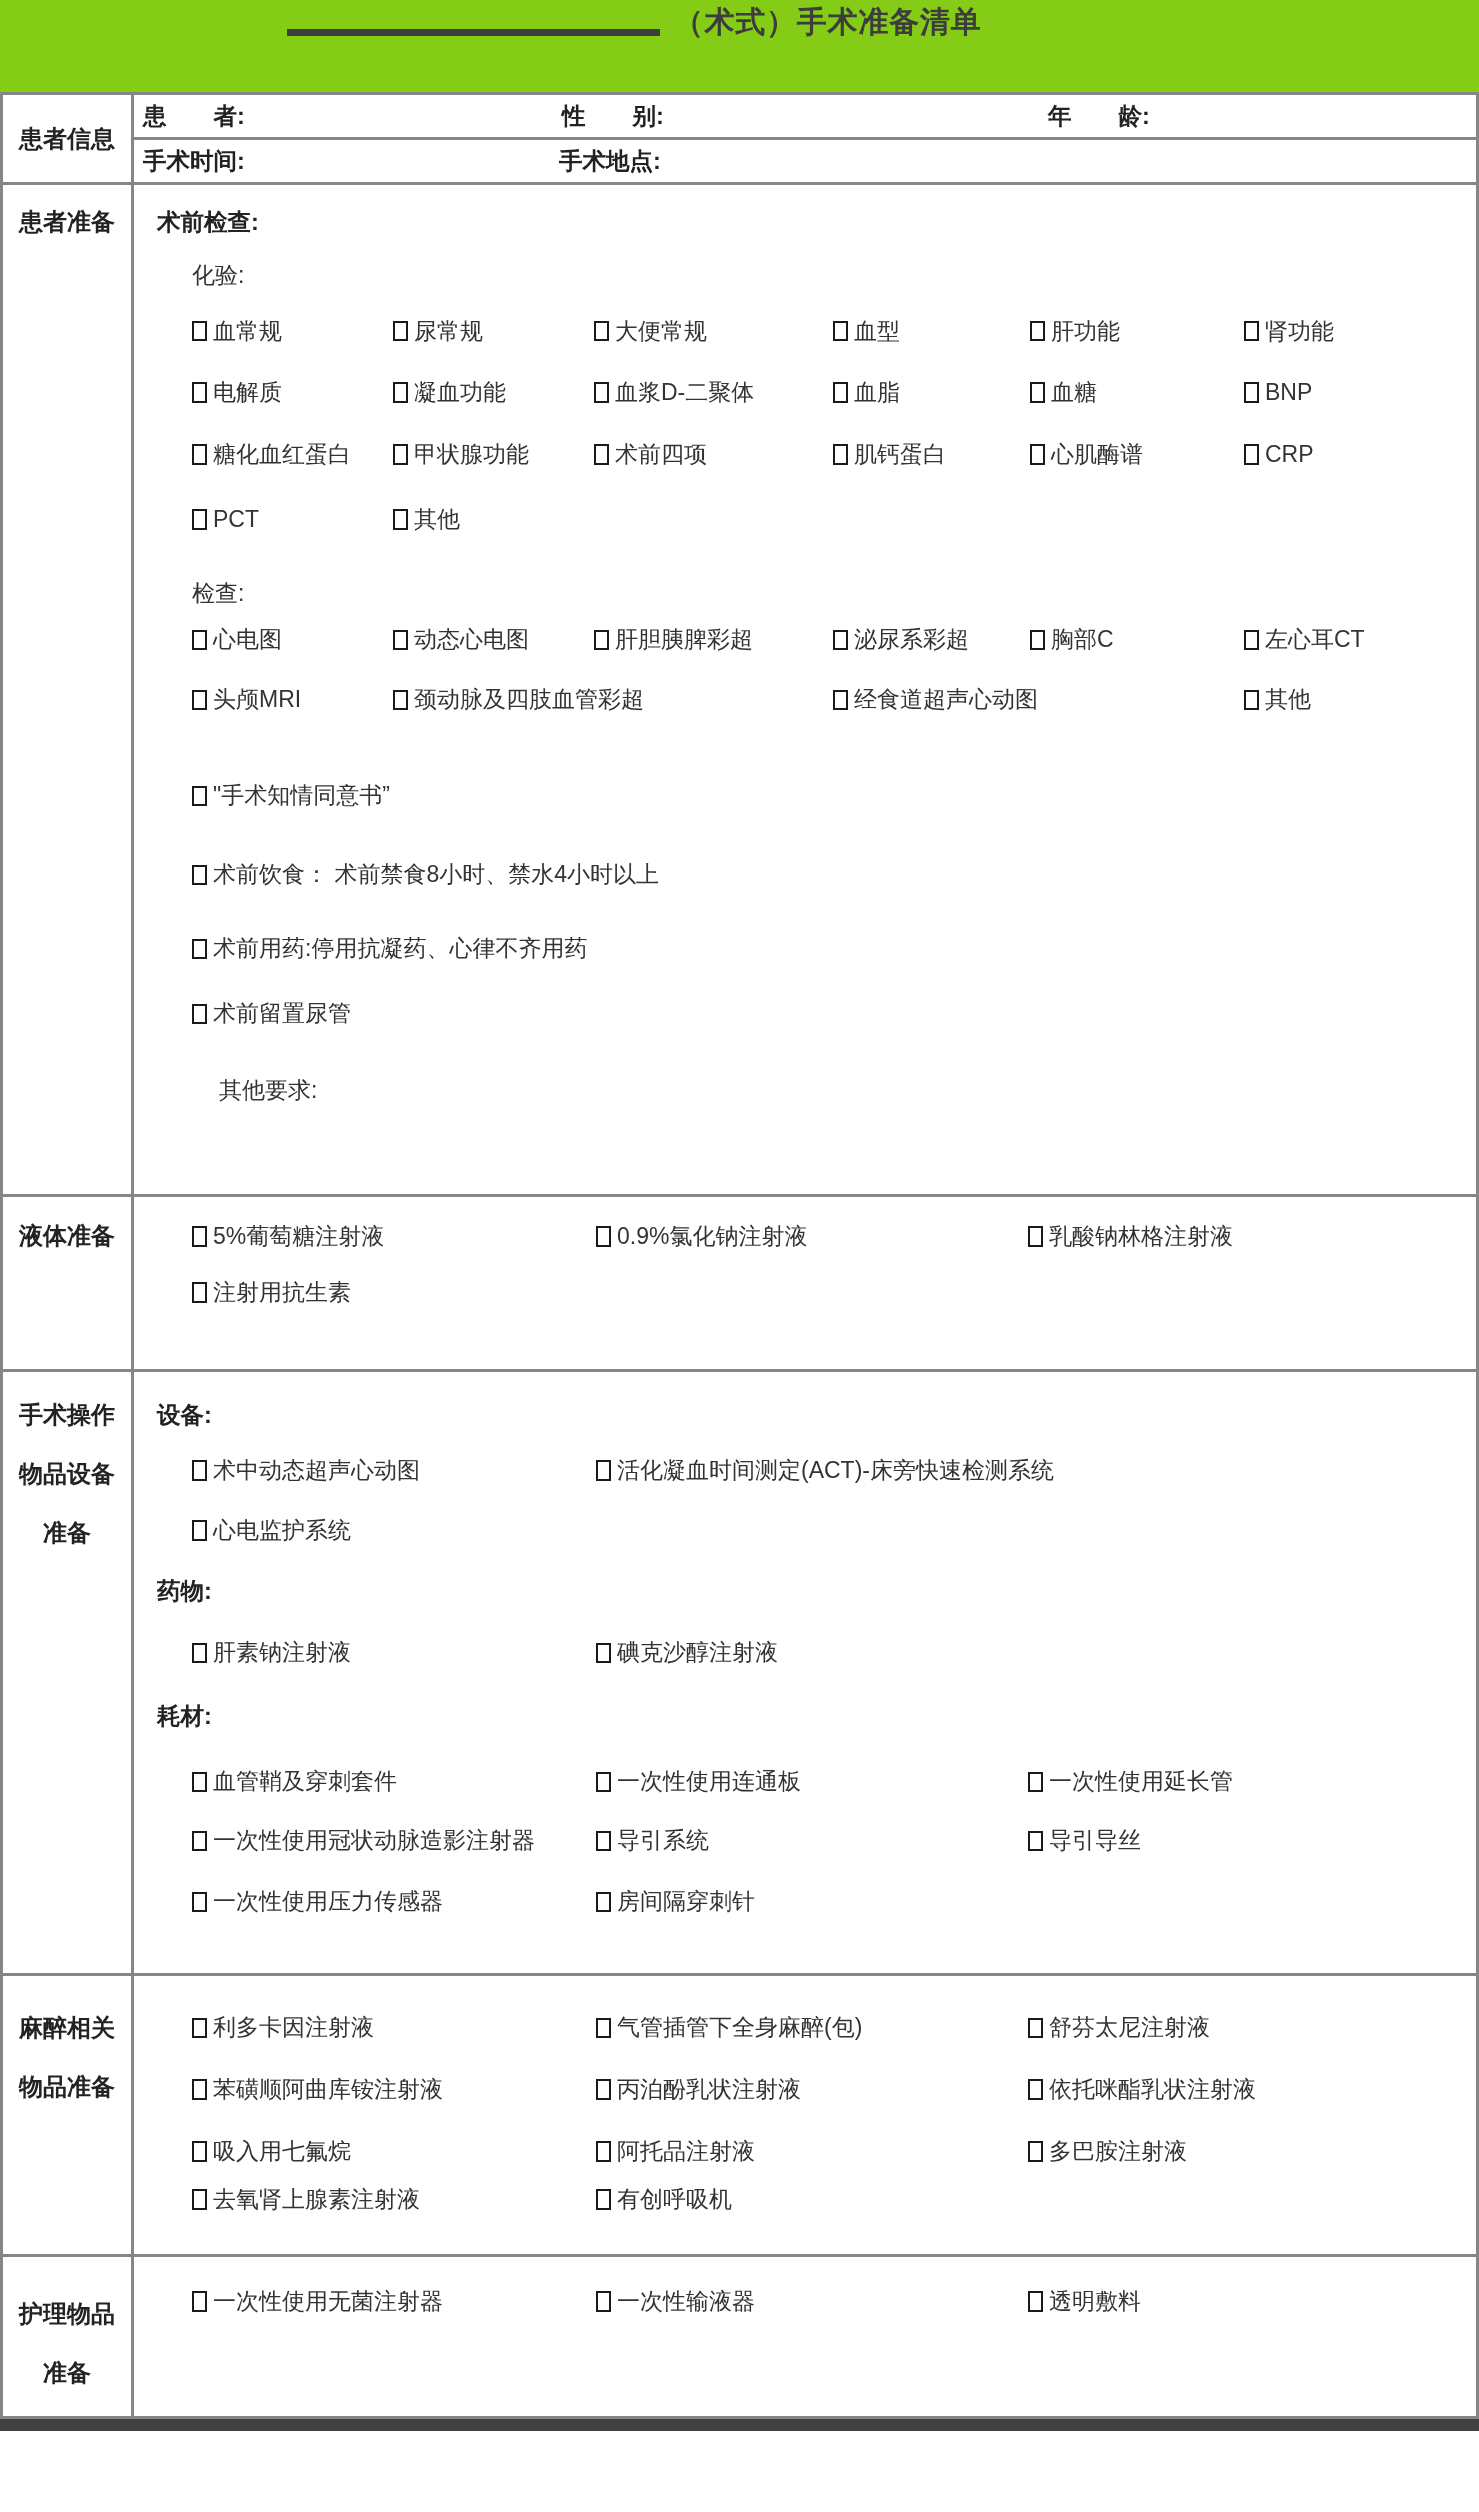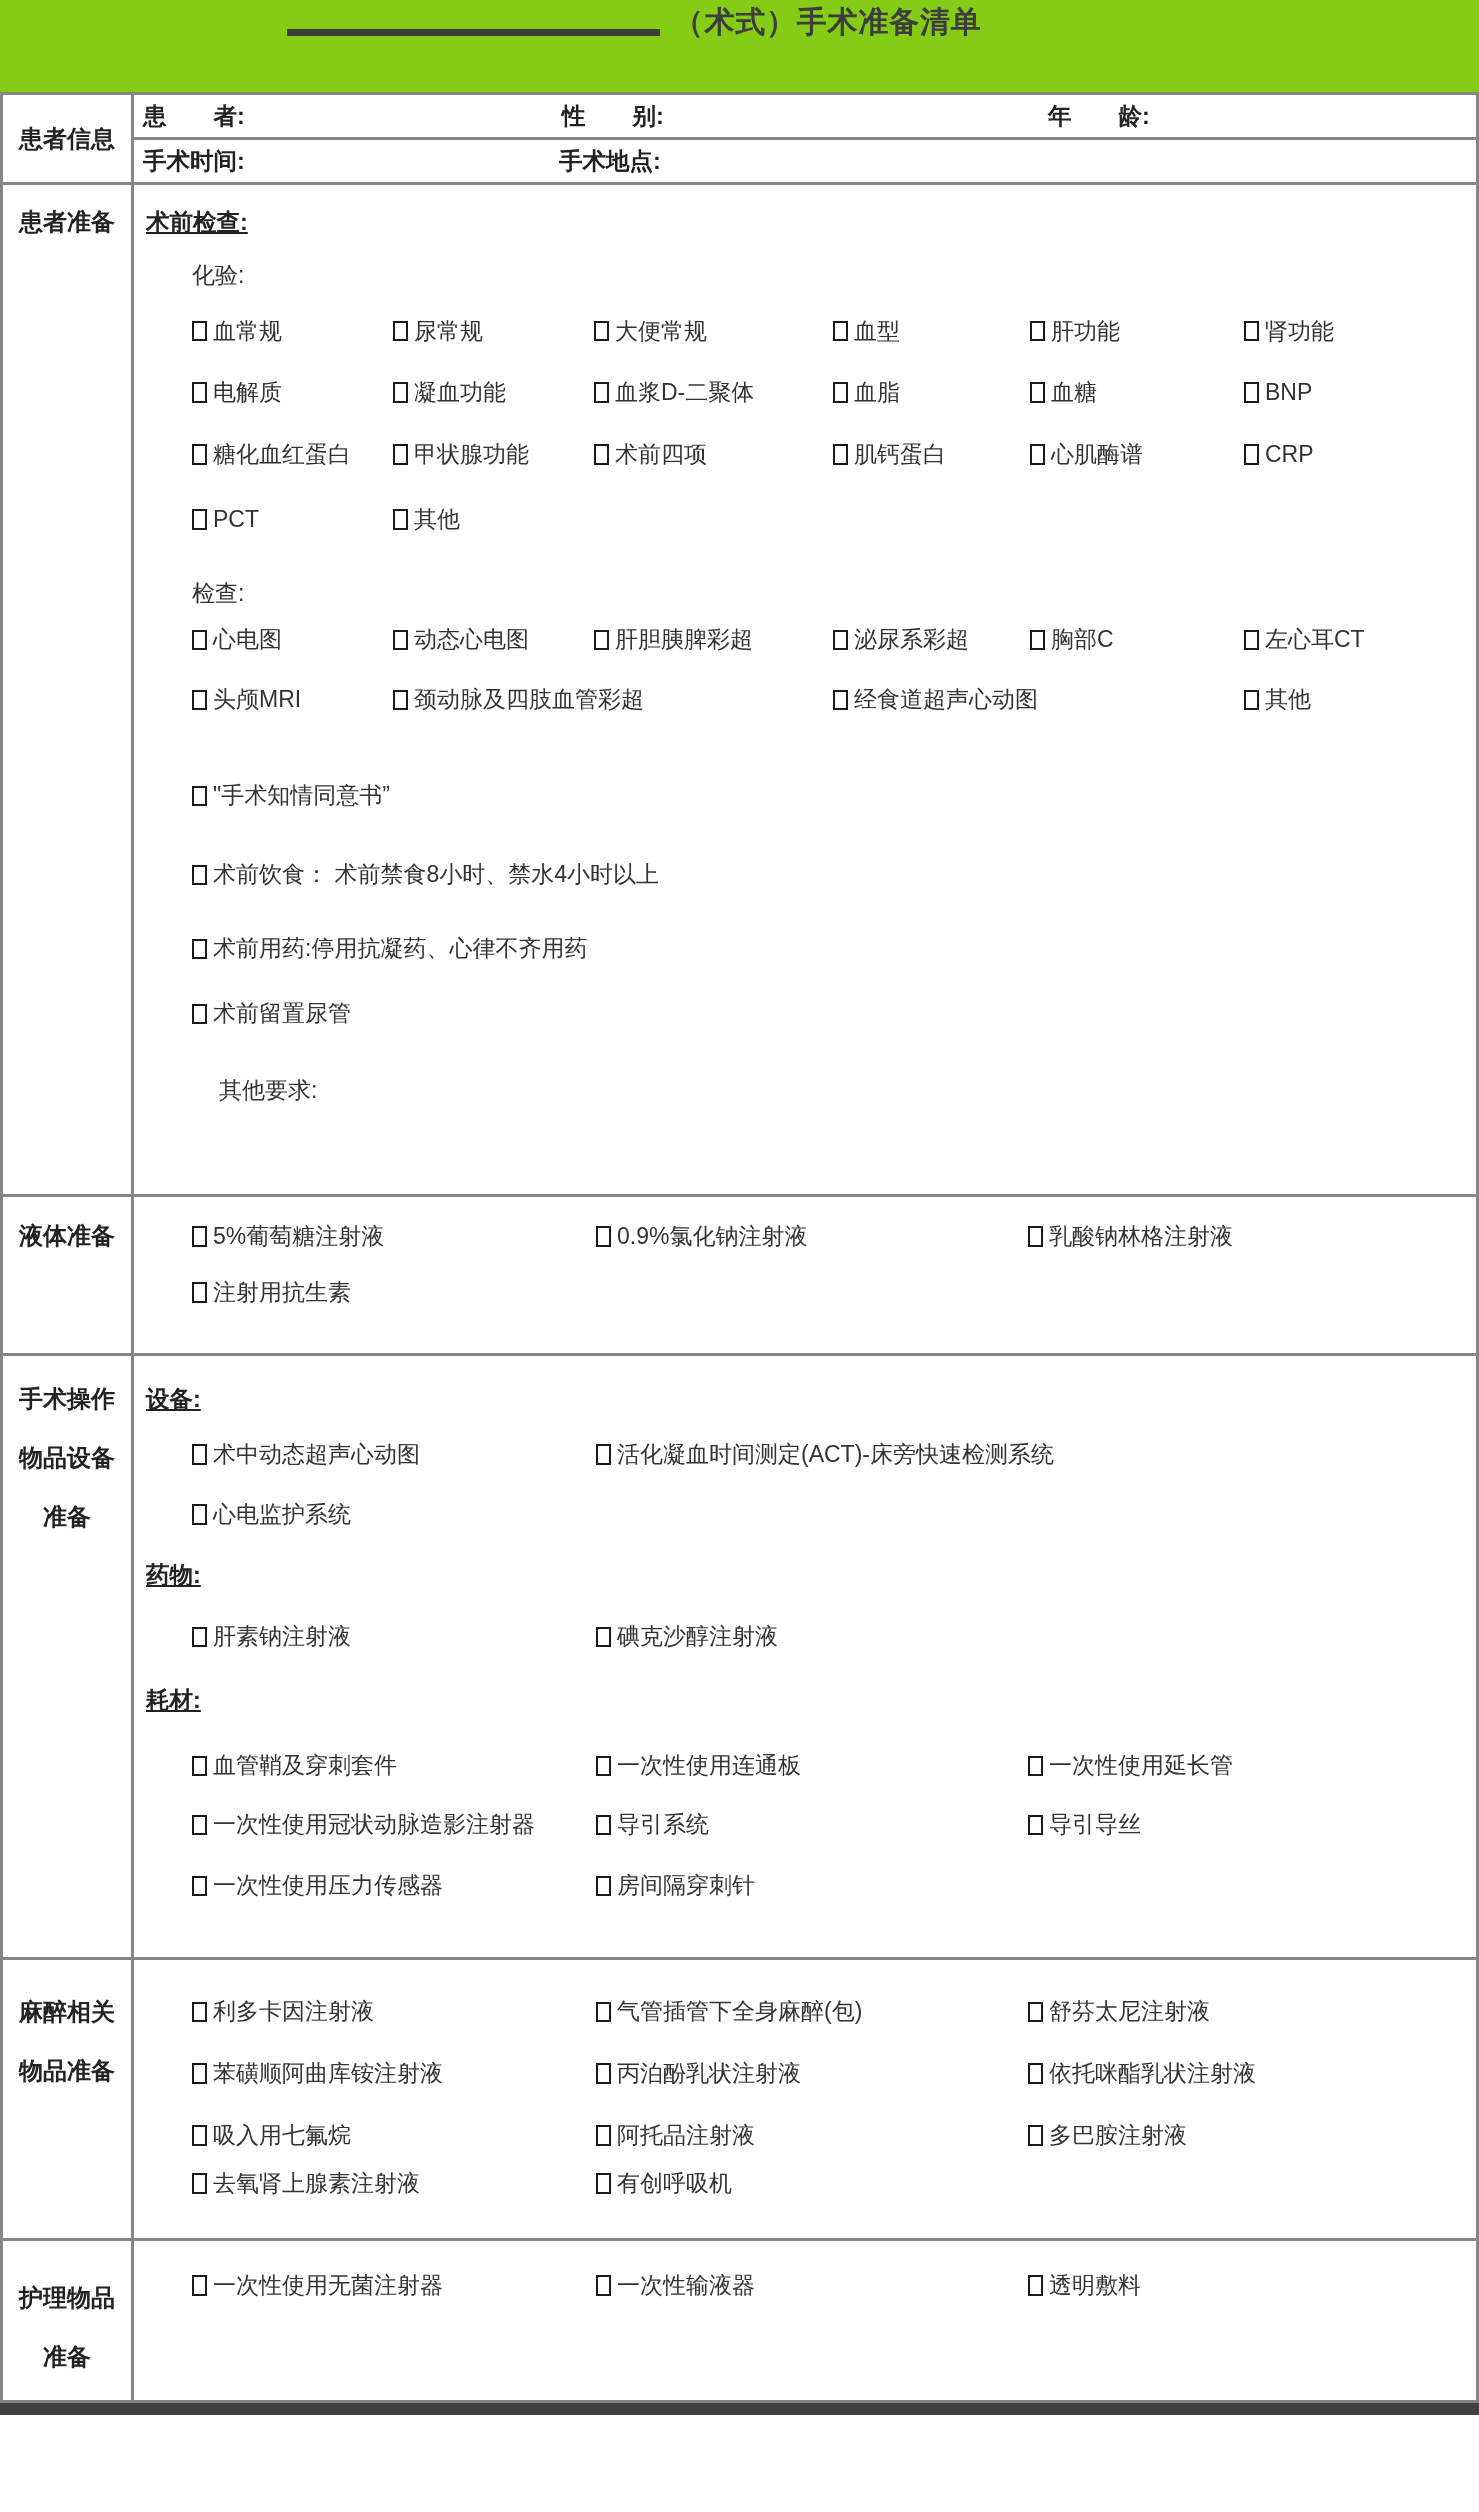--- a/index.html
+++ b/index.html
@@ -22,21 +22,21 @@
   .content{flex:1;min-width:0;box-sizing:border-box;border-radius:32px;}
 
   
   .s-patient-info .side{display:flex;align-items:center;justify-content:center;}
   .info-row{display:grid;align-items:center;height:42px;padding-left:9px;
             font-weight:bold;font-size:23.5px;color:#222;white-space:nowrap;}
   .info-row-1{grid-template-columns:419px 486px 1fr;}
   .info-row-2{grid-template-columns:416px 1fr;border-top:3.8px solid #868686;}
 
   
-  .bh{font-weight:bold;font-size:23.5px;color:#222;padding-left:12px;height:32px;display:flex;align-items:center;white-space:nowrap;text-decoration:underline;}
+  .bh{font-weight:bold;font-size:23.5px;color:#222;padding-left:23px;height:32px;display:flex;align-items:center;white-space:nowrap;}
   .sub{font-size:23px;color:#333;padding-left:58px;height:32px;display:flex;align-items:center;white-space:nowrap;}
   .other-req{font-size:23px;color:#333;padding-left:85px;height:32px;display:flex;align-items:center;white-space:nowrap;}
 
   
   .grid6{display:grid;grid-template-columns:201px 201px 239px 197px 214px 1fr;padding-left:58px;}
   .grid3{display:grid;grid-template-columns:404px 432px 1fr;padding-left:58px;}
   .grid2{display:grid;grid-template-columns:404px 1fr;padding-left:58px;}
   .single{padding-left:58px;}
   .item{display:flex;align-items:center;height:32px;font-size:23px;color:#333;white-space:nowrap;}
   .cb{display:inline-block;flex:0 0 auto;width:15px;height:20.4px;border:2.3px solid #1a1a1a;margin-right:6px;box-sizing:border-box;background:#fff;}
@@ -45,21 +45,21 @@
   .c6{grid-column:6;}
 
   
   .s-patient-prep .side{padding-top:21px;}
   .s-fluid .side{padding-top:23.5px;}
   .s-surgical .side{padding-top:27px;}
   .s-anesthesia .side{padding-top:36px;}
   .s-nursing .side{padding-top:41px;}
 
   .pb-patient-prep{padding-bottom:87px;}
-  .pb-fluid{padding-bottom:45px;}
+  .pb-fluid{padding-bottom:61px;}
   .pb-surgical{padding-bottom:55px;}
   .pb-anesthesia{padding-bottom:39px;}
   .pb-nursing{padding-bottom:33px;}
 
   .footband{height:12px;background:#414141;}
 </style>
 </head>
 <body>
 
 <div class="page">

